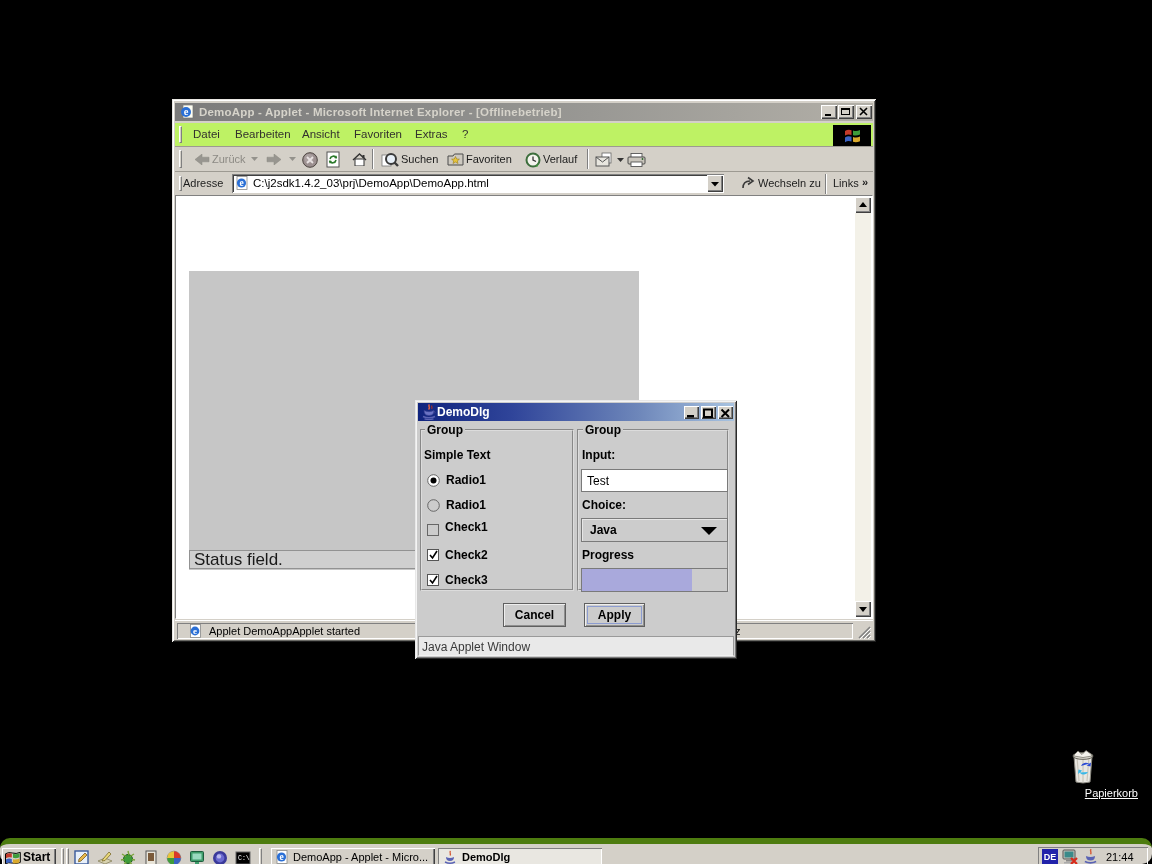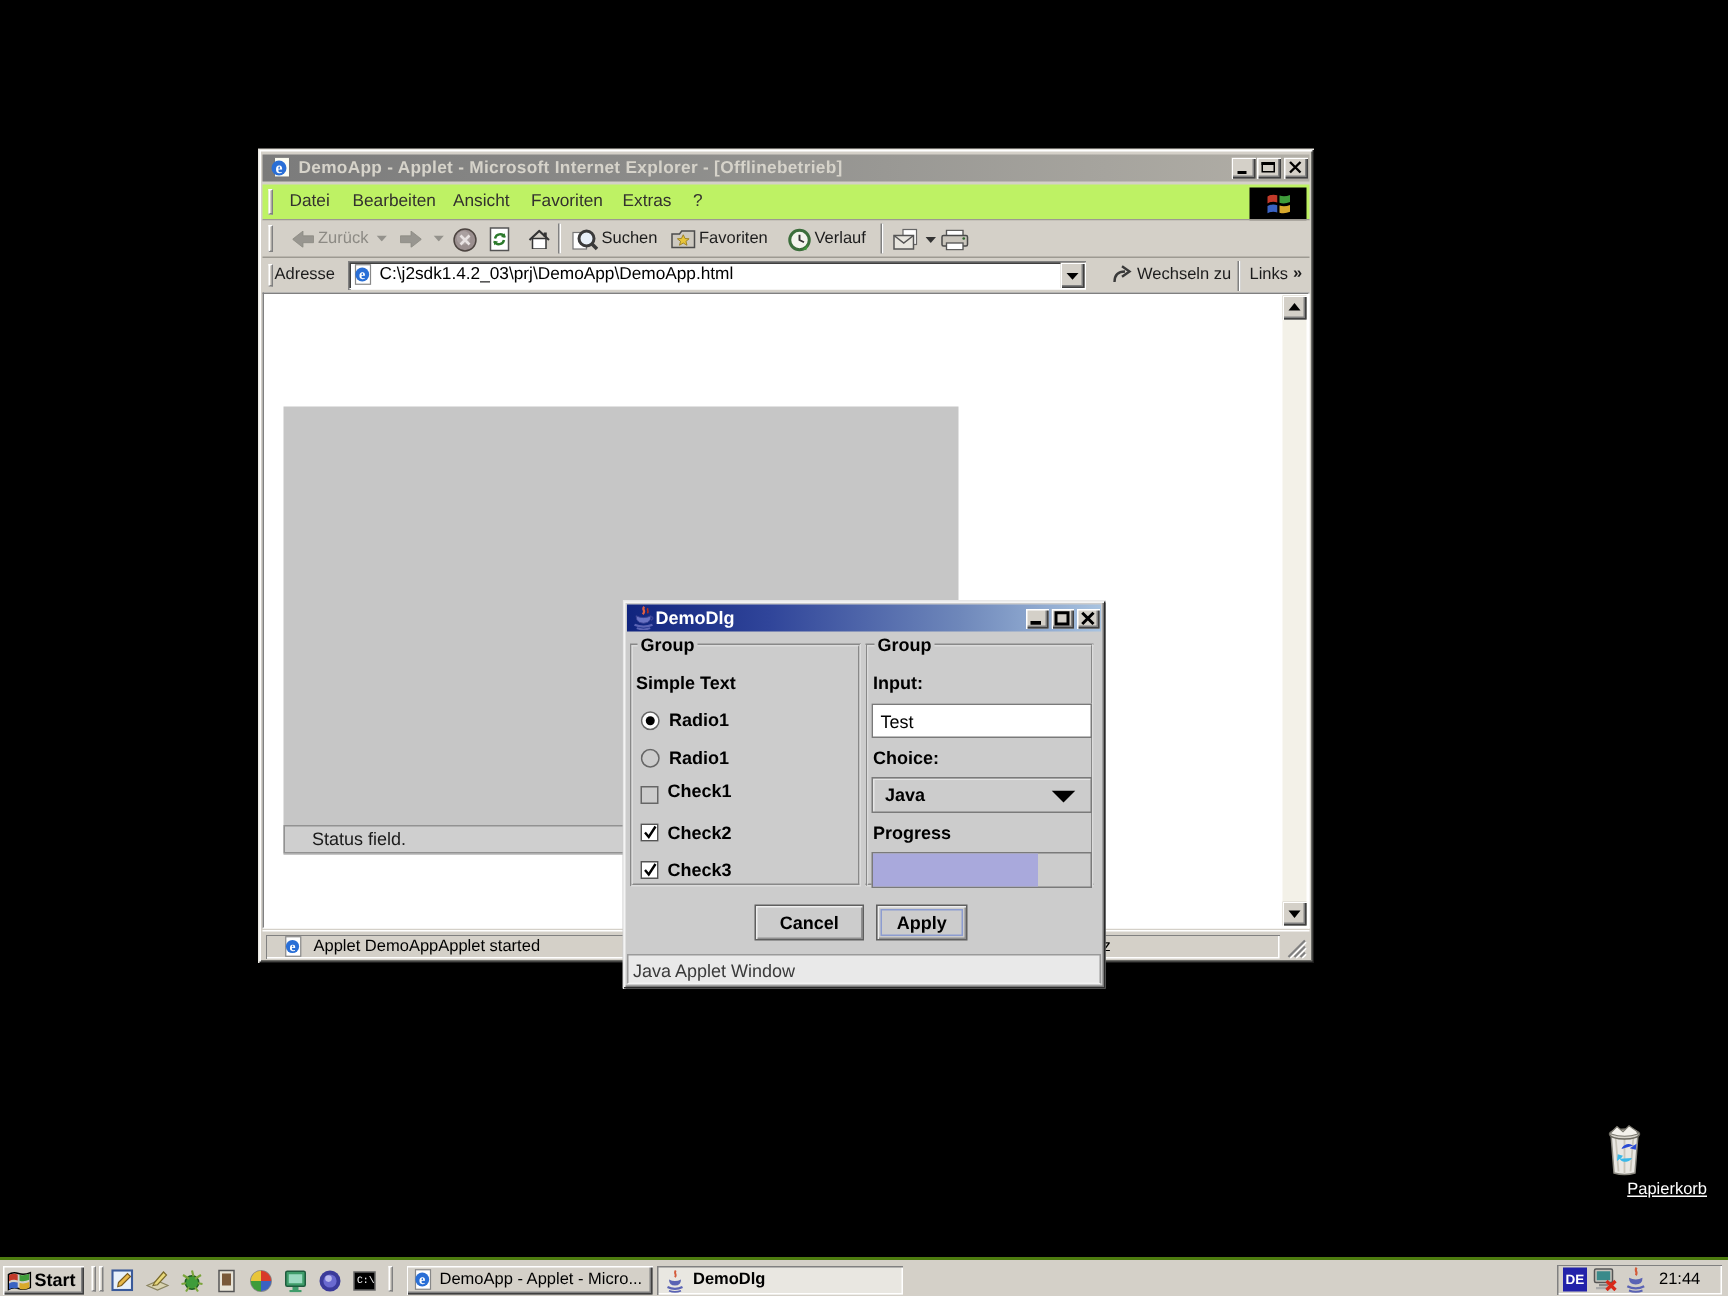--- a/index.html
+++ b/index.html
@@ -42,37 +42,37 @@
 
 #vscroll { right:1px; top:1px; width:16px; height:420px; background:#f3f1e8; }
 .sbtn { position:absolute; left:0; width:16px; height:16px; background:#d4d0c8;
   box-shadow: inset 1px 1px 0 #ffffff, inset -1px -1px 0 #404040, inset -2px -2px 0 #808080; }
 
 
 #applet { left:13px; top:75px; width:450px; height:299px; background:#c6c6c6; color:#000; }
 #applet .amenu { position:absolute; left:0; top:0; width:450px; height:22px; border-bottom:1px solid #8a8a8a; }
 #applet .amenu span { position:absolute; top:4px; font-weight:bold; font-size:12px; }
 #astatus { position:absolute; left:0px; top:279px; width:450px; height:19px; background:#cfcfcf;
-  border:1px solid #929292; font-size:12px; color:#1a1a1a; line-height:17px; padding-left:18px; }
+  border:1px solid #929292; font-size:17px; color:#1a1a1a; line-height:17px; padding-left:4px; }
 
 
 #iestatus { left:3px; top:521px; width:698px; height:19px; background:#d4d0c8; border-top:1px solid #fff; }
 
 
 #dlg { left:415px; top:400px; width:322px; height:259px; background:#cccccc; z-index:50;
   box-shadow: inset 1px 1px 0 #e8e8e8, inset -1px -1px 0 #2a2a2a, inset 2px 2px 0 #f4f4f4, inset -2px -2px 0 #777777; }
 
 .dlabel { position:absolute; font-size:12px; font-weight:bold; color:#000; white-space:nowrap; }
 .groupbox { position:absolute; border:2px groove #dcdcdc; }
 .mbtn { position:absolute; height:24px; background:#cccccc; border:1px solid #5f5f5f;
   box-shadow: inset 1px 1px 0 #eeeeee, inset -1px -1px 0 #8f8f8f;
   font-size:12px; font-weight:bold; color:#000; text-align:center; }
 
 
-#taskbar { left:0; top:838px; width:1152px; height:26px; background:#d4d0c8; border-top:2px solid #4d7c0f; }
+#taskbar { left:0; top:838px; width:1152px; height:26px; background:#d4d0c8; border-top:6px solid #4d7c0f;border-radius:10px; }
 .task { position:absolute; top:4px; height:19px; font-size:11px; color:#000; }
 
 
 #bin-label { left:1072px; top:787px; width:66px; text-align:right; color:#fff; font-size:11px;text-decoration:underline; }
 </style>
 </head>
 <body>
 
 <div id="ie" class="abs">
   <div id="ie-title" class="abs">
@@ -339,21 +339,21 @@
     <span class="abs" style="left:8px;top:4px;font-size:12px;font-weight:bold;color:#000">Java</span>
     <svg class="abs" style="left:119px;top:8px" width="16" height="9">
         <path d="M0 0 L16 0 L8 8 Z" fill="#000"></path>
       </svg>
   </div>
   <div class="dlabel" style="left:167px;top:148px">Progress</div>
   <div class="abs" style="left:166px;top:168px;width:147px;height:24px;background:#ccc;border:1px solid #7a7a7a">
     <div class="abs" style="left:0;top:0;width:110px;height:22px;background:#a9a9dc"></div>
   </div>
 
-  <div class="mbtn" style="left:88px;top:203px;width:73px;line-height:22px">Cancel</div>
+  <div class="mbtn" style="left:88px;top:203px;width:63px;line-height:22px">Cancel</div>
   <div class="mbtn" style="left:169px;top:203px;width:61px;line-height:22px;box-shadow:inset 1px 1px 0 #eee, inset -1px -1px 0 #8f8f8f"><div class="abs" style="left:2px;top:2px;width:55px;height:18px;border:1px solid #8c9cd0"></div>Apply</div>
 
   <div class="abs" style="left:3px;top:236px;width:316px;height:20px;background:#e9e9e9;border:1px solid #9a9a9a;border-bottom-color:#f2f2f2">
     <span class="abs" style="left:3px;top:3px;font-size:12px;color:#3a3a3a">Java Applet Window</span>
   </div>
 </div>
 
 <div id="taskbar" class="abs">
   <div class="abs btn-raised" style="left:2px;top:4px;width:54px;height:19px">
     <svg class="abs" style="left:3px;top:2px" width="16" height="15" viewBox="0 0 16 15">

